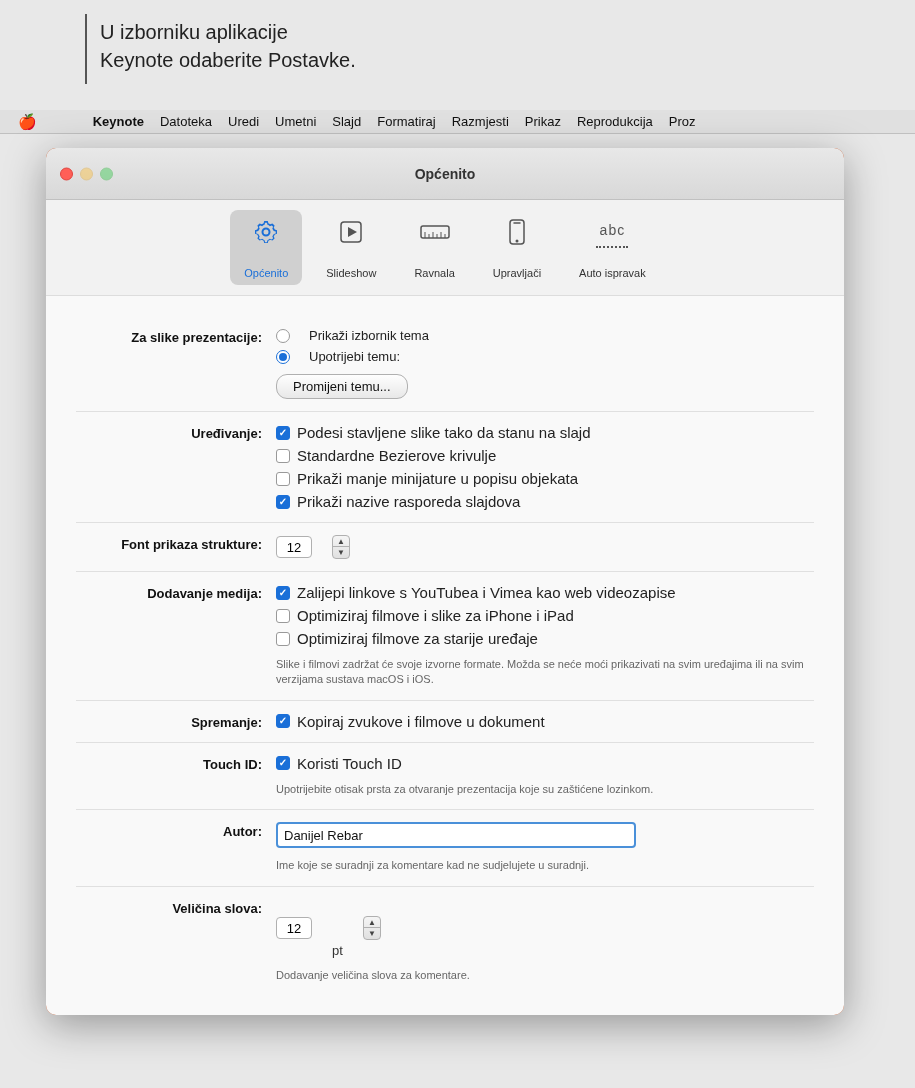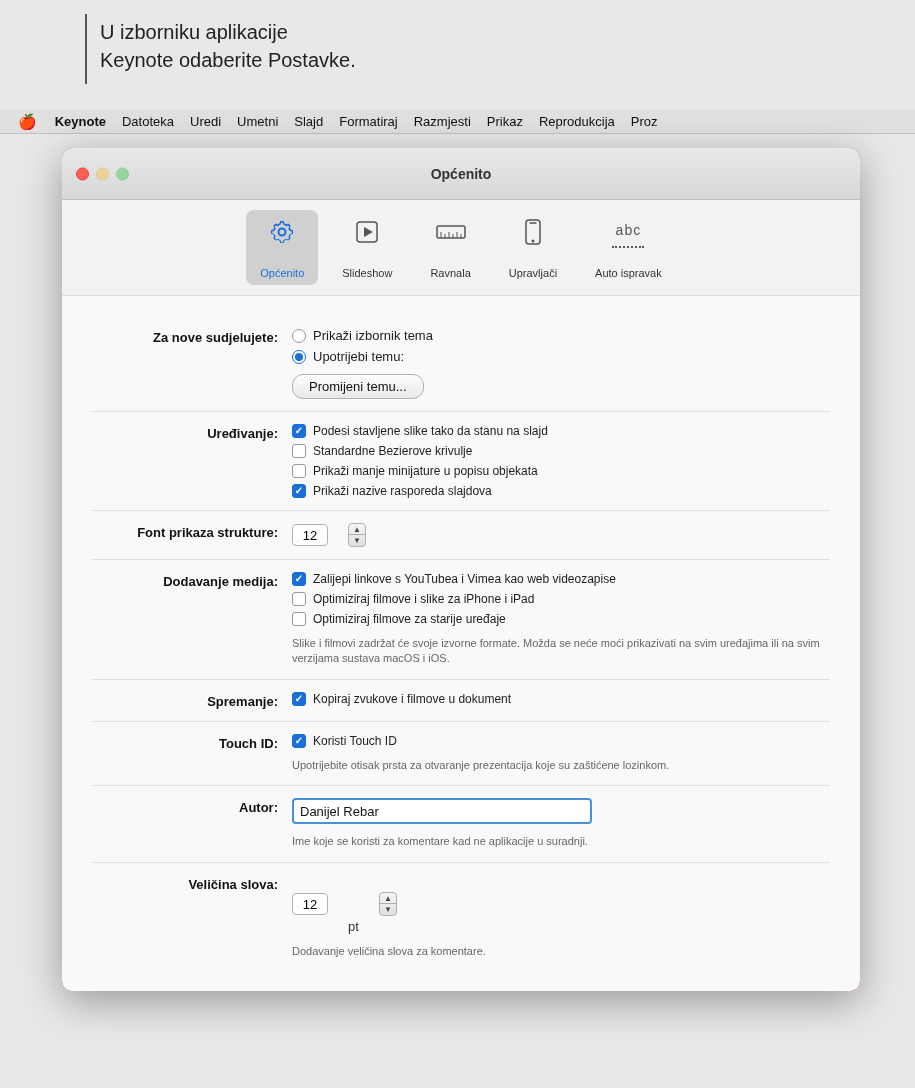--- a/index.html
+++ b/index.html
@@ -55,27 +55,28 @@
       align-items: center;
       cursor: default;
       white-space: nowrap;
     }
     .menubar-item.apple {
       font-size: 15px;
       padding: 0 10px;
     }
     .menubar-item.bold {
       font-weight: 700;
+      margin-left: 38px;
     }
 
     
     .window {
       position: absolute;
       top: 148px;
-      left: 62px;
+      left: 46px;
       width: 798px;
       background: #c2410c;
       border-radius: 10px;
       box-shadow: 0 10px 40px rgba(0,0,0,0.35);
       overflow: hidden;
     }
 
     
     .titlebar {
       background: linear-gradient(180deg, #e8e8e8 0%, #d8d8d8 100%);
@@ -180,21 +181,21 @@
       flex: 1;
       display: flex;
       flex-direction: column;
       gap: 6px;
     }
 
     
     .radio-item {
       display: flex;
       align-items: center;
-      gap: 7px;
+      gap: 19px;
       font-size: 13px;
       color: #222;
     }
     .radio-input {
       width: 14px;
       height: 14px;
       border-radius: 50%;
       border: 1.5px solid #999;
       background: white;
       display: flex;
@@ -228,21 +229,21 @@
       cursor: pointer;
       margin-top: 4px;
       align-self: flex-start;
     }
 
     
     .checkbox-item {
       display: flex;
       align-items: center;
       gap: 7px;
-      font-size: 12px;
+      font-size: 15px;
       color: #222;
     }
     .checkbox-input {
       width: 14px;
       height: 14px;
       border-radius: 3px;
       border: 1.5px solid #999;
       background: white;
       display: flex;
       align-items: center;
@@ -304,21 +305,21 @@
     
     .note-text {
       font-size: 11px;
       color: #666;
       line-height: 1.4;
       margin-top: 4px;
     }
 
     
     .text-input {
-      width: 300px;
+      width: 360px;
       height: 26px;
       border: 2px solid #4a90d9;
       border-radius: 4px;
       background: white;
       padding: 0 6px;
       font-size: 13px;
       color: #111;
       outline: none;
     }
   </style>
@@ -406,21 +407,21 @@
 
     <div class="toolbar-item">
       <div class="toolbar-icon" style="font-size:14px; color:#555; letter-spacing:1px; border-bottom: 2px dotted #555; line-height:1.2; padding-bottom:2px;">abc</div>
       <div class="toolbar-label">Auto ispravak</div>
     </div>
   </div>
 
   <div class="content">
 
     <div class="pref-row">
-      <div class="pref-label">Za nove sudjelujete:</div>
+      <div class="pref-label">Za slike prezentacije:</div>
       <div class="pref-controls">
         <div class="radio-item">
           <div class="radio-input"></div>
           <span>Prikaži izbornik tema</span>
         </div>
         <div class="radio-item">
           <div class="radio-input checked"></div>
           <span>Upotrijebi temu:</span>
         </div>
         <button class="pref-button">Promijeni temu...</button>
@@ -500,21 +501,21 @@
           <span>Koristi Touch ID</span>
         </div>
         <div class="note-text">Upotrijebite otisak prsta za otvaranje prezentacija koje su zaštićene lozinkom.</div>
       </div>
     </div>
 
     <div class="pref-row">
       <div class="pref-label">Autor:</div>
       <div class="pref-controls">
         <input class="text-input" type="text" value="Danijel Rebar" style="">
-        <div class="note-text">Ime koje se koristi za komentare kad ne aplikacije u suradnji.</div>
+        <div class="note-text">Ime koje se suradnji za komentare kad ne sudjelujete u suradnji.</div>
       </div>
     </div>
 
     <div class="pref-row">
       <div class="pref-label">Veličina slova:</div>
       <div class="pref-controls">
         <div class="stepper-container">
           <div class="stepper-value">12</div>
           <span style="font-size:13px; color:#333;margin-top:44px;">pt</span>
           <div class="stepper-arrows">

